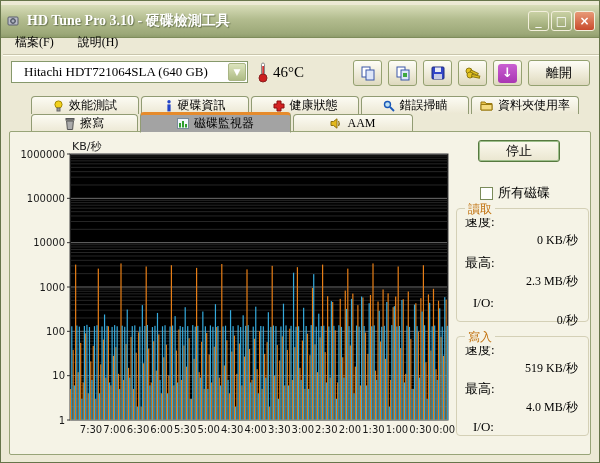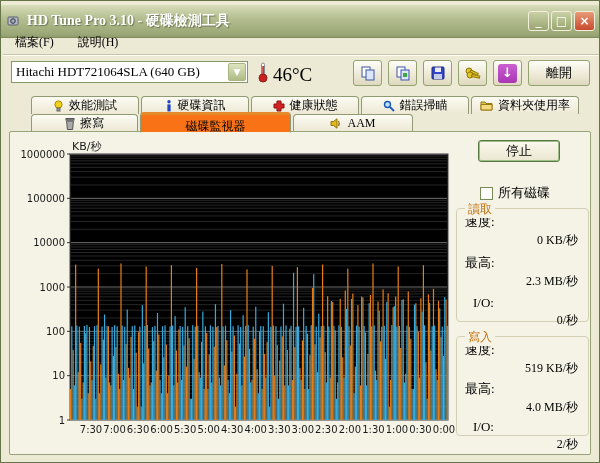--- a/index.html
+++ b/index.html
@@ -18,40 +18,40 @@
   .winbtn.red { background:linear-gradient(#E89A77,#C94B2D); font-weight:bold; }
   
   .menubar { position:absolute; left:2px; top:29px; width:596px; height:24px; display:flex; align-items:center; }
   .menu-item { padding:19px 12px; }
   .menubar-sep { position:absolute; left:2px; top:53px; width:596px; height:2px;
     border-top:1px solid #C9C5AC; border-bottom:1px solid #FFFFF2; }
   
   .toolbar { position:absolute; left:0; top:56px; width:600px; height:34px; }
   .combo { position:absolute; left:10px; top:4px; width:237px; height:22px; background:#fff;
     border:1px solid #86986B; display:flex; align-items:center; }
-  .combo .combo-text { flex:1; padding-left:4px; font-size:13px; white-space:nowrap; overflow:hidden; }
+  .combo .combo-text { flex:1; padding-left:12px; font-size:13px; white-space:nowrap; overflow:hidden; }
   .combo .combo-arrow { width:18px; height:18px; margin-right:1px; border:1px solid #A9B584; border-radius:2px;
     background:linear-gradient(#DCE4BD,#AEBC85); color:#fff; text-align:center; line-height:16px; font-size:9px;
     font-family:"DejaVu Sans",sans-serif; }
   .thermo { position:absolute; left:256px; top:4px; }
-  .temp-label { position:absolute; left:272px; top:7px; font-size:19px; }
+  .temp-label { position:absolute; left:272px; top:7px; font-size:15px; }
   .tbtn { position:absolute; top:3px; width:29px; height:26px; border:1px solid #94A170; border-radius:3px;
     background:linear-gradient(#FEFDF7,#E9E5CF 70%,#DDD8BE); display:flex; align-items:center; justify-content:center; }
   .exit-btn { position:absolute; left:527px; top:3px; width:62px; height:26px; border:1px solid #94A170; border-radius:3px;
     background:linear-gradient(#FEFDF7,#E9E5CF 70%,#DDD8BE); text-align:center; line-height:24px; font-size:13px; }
   .upd-box { width:19px; height:19px; border-radius:3px; background:linear-gradient(#C95FD1,#A936B3);
     color:#fff; font-family:"DejaVu Sans",sans-serif; font-size:13px; line-height:18px; text-align:center; font-weight:bold; }
   
   .tabrow { position:absolute; left:30px; width:548px; height:18px; display:flex; gap:2px; }
   .tabrow1 { top:95px; } .tabrow2 { top:113px; }
   .tab { flex:1; border:1px solid #919B73; border-bottom:none; border-radius:4px 4px 0 0;
     background:linear-gradient(#FCFBF3,#ECE8D4); display:flex; align-items:center; justify-content:center; gap:5px;
     font-size:12px; white-space:nowrap; position:relative; }
   .tab .ticon { display:inline-flex; }
-  .tab.selected { background:#f97316; border-top:3px solid #E68B2C; margin-top:-2px; height:21px; z-index:3; border-bottom:1px solid #F5F3E6;flex-direction:column; }
+  .tab.selected { background:#a3a3a3; border-top:3px solid #E68B2C; margin-top:-2px; height:21px; z-index:3; border-bottom:1px solid #F5F3E6; }
   
   .panel { position:absolute; left:8px; top:130px; width:582px; height:324px; border:1px solid #98A478;
     background:#F5F3E6; border-radius:2px; }
   
   .chart-wrap { position:absolute; left:4px; top:6px; width:446px; height:304px; }
   
   .stop-btn { position:absolute; left:468px; top:8px; width:82px; height:22px;
     background:linear-gradient(#FBF9EE,#EAE6D0); border:1px solid #56793F; box-shadow:0 0 0 1px #9DBE8A inset;
     border-radius:3px; text-align:center; line-height:20px; font-size:13px; }
   .chk-row { position:absolute; left:470px; top:52px; display:flex; align-items:center; gap:5px; }
@@ -612,17 +612,16 @@
       <span class="v">0/秒</span>
     </div>
 
     <div class="group group-write">
       <div class="group-title">寫入</div>
       <span class="k">速度:</span>
       <span class="v">519 KB/秒</span>
       <span class="k">最高:</span>
       <span class="v">4.0 MB/秒</span>
       <span class="k io">I/O:</span>
-      <span class="v">2/秒</span>
     </div>
 
   </div>
 </div>
 
 </body></html>

